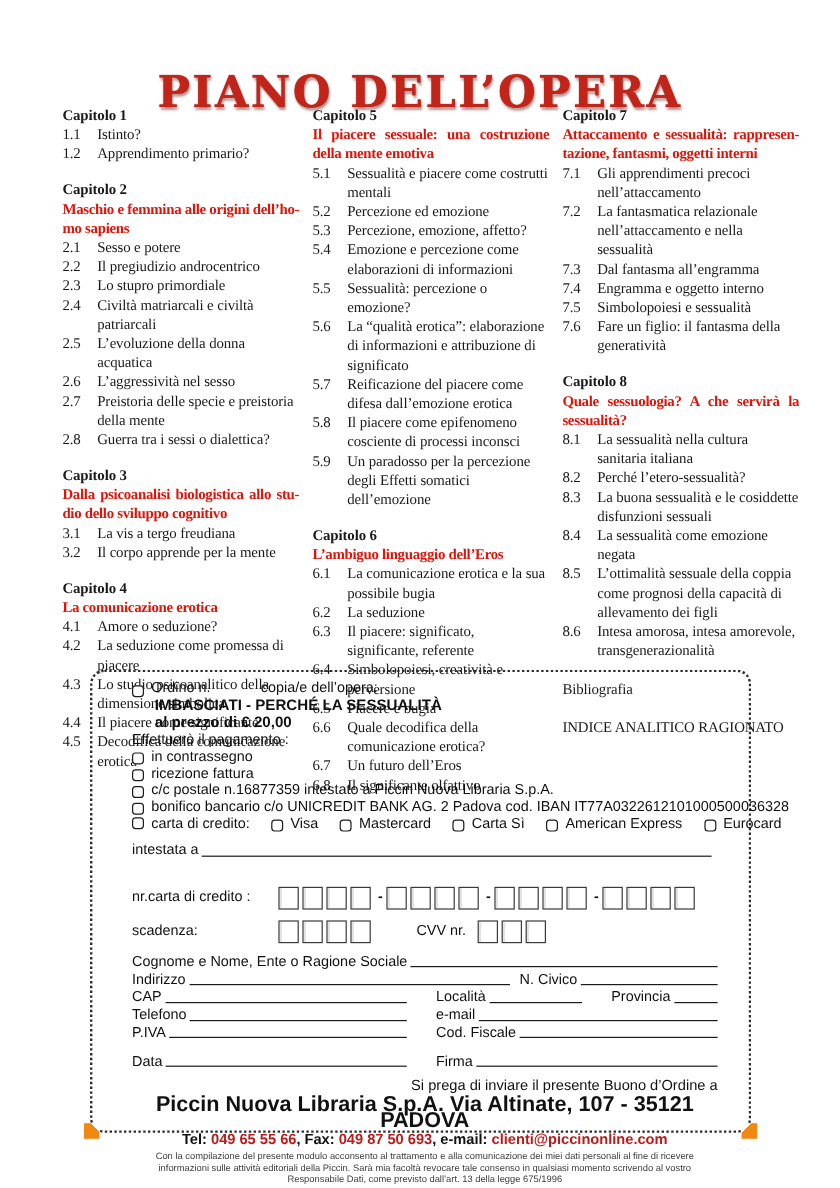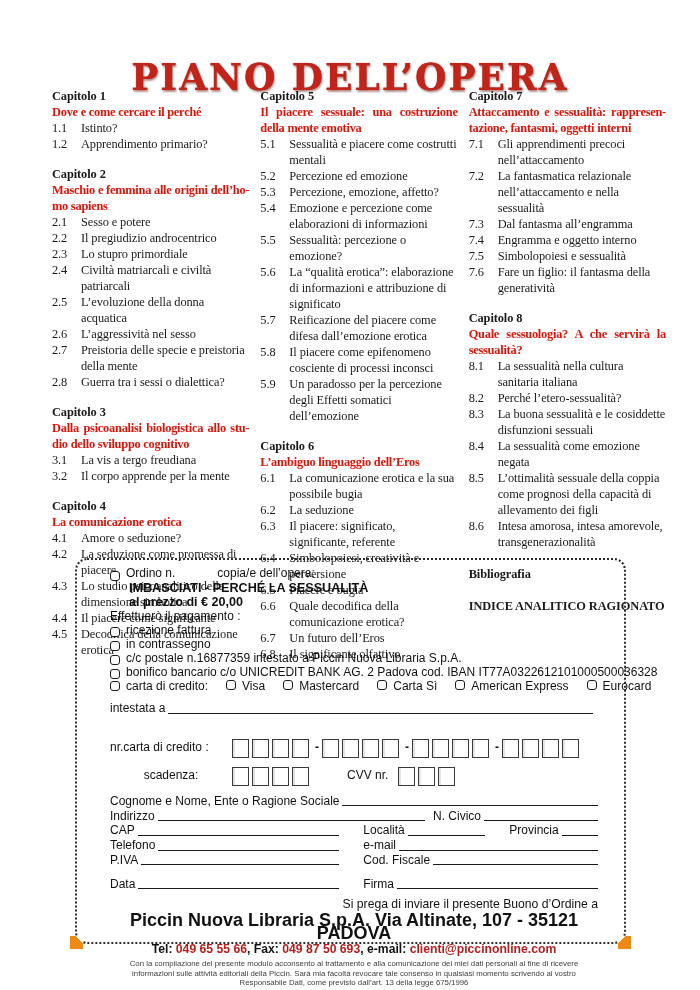--- a/index.html
+++ b/index.html
@@ -18,21 +18,21 @@
   
   .toc{
     position:absolute; top:88px; left:52px; right:34px;
     display:flex; gap:11px;
     font-size:12.4px; line-height:16px; letter-spacing:-0.1px;
   }
   .toc-col{ flex:1 1 0; min-width:0; }
   .toc-block{ margin-bottom:14px; }
   .toc-block.t-plain{ margin-top:16px; }
   .toc-heading{ font-weight:bold; }
-  .toc-block.t-plain .toc-heading{ font-weight:bold; }
+  .toc-block.t-plain .toc-heading{ font-weight:normal; }
   .toc-title{ font-weight:bold; color:#e01309; text-align:justify; letter-spacing:-0.25px; }
   .toc-item{ display:flex; }
   .toc-item .num{ flex:0 0 29px; }
   .toc-item .txt{ flex:1 1 auto; }
 
   
   .form-box{
     position:absolute; left:75px; top:558px; width:551px; height:386px;
     border:2px dotted #2e2e2e; border-radius:12px;
     font-family:"Liberation Sans", sans-serif; font-size:12px; line-height:13.5px;
@@ -42,34 +42,34 @@
   .corner.bl{ left:-7px; bottom:-7px; background:linear-gradient(45deg,#ef8913 70%,#ffffff 70%); }
   .corner.br{ right:-7px; bottom:-7px; background:linear-gradient(315deg,#ef8913 70%,#ffffff 70%); }
 
   .cb{ display:inline-block; width:10px; height:10px; border:1.5px solid #1c1c1c;
        border-radius:3px; background:#fff; vertical-align:-1px; margin-right:6px; flex:none; }
   .frow{ display:flex; align-items:flex-end; white-space:nowrap; }
   .gap-sp{ display:inline-block; width:42px; }
   .bold-line{ font-weight:bold; font-size:12.6px; margin-left:19px; line-height:14.5px; }
   .opt{ margin-top:0.5px; }
   .cards{ display:flex; align-items:center; }
-  .card-opt{ margin-left:18px; display:inline-flex; align-items:flex-start; }
+  .card-opt{ margin-left:18px; display:inline-flex; align-items:flex-end; }
   .card-opt:first-of-type{ margin-left:8px; }
 
   .fline{ flex:1 1 auto; border-bottom:1.2px solid #1a1a1a; margin-left:3px; margin-bottom:2px; min-width:8px; }
   .intestata-row{ margin-top:9px; }
   .intestata-row .fline{ flex:0 0 auto; width:425px; }
 
   .ccnum-row{ margin-top:23px; display:flex; align-items:center; }
   .cc-label{ flex:0 0 122px; }
   .cc-group{ display:inline-flex; gap:3px; align-items:center; }
   .cc-box{ width:17px; height:19px; border:1px solid #3a3a3a; background:#fff;
            box-shadow:inset 2px 0 0 #e3e3e3; flex:none; }
   .cc-sep{ font-weight:bold; padding:0 3px; }
-  .scad-row{ margin-top:9px; display:flex; align-items:center;text-align:center; }
+  .scad-row{ margin-top:9px; display:flex; align-items:center; }
   .cvv-label{ margin-left:38px; margin-right:10px; }
 
   .fields{ margin-top:8px; }
   .fields .frow{ height:14.8px; }
   .w47{ flex:0 0 47%; display:flex; white-space:nowrap; }
   .w27{ flex:0 0 25%; display:flex; align-items:flex-end; white-space:nowrap; margin-left:24px; }
   .rest{ flex:1 1 auto; display:flex; align-items:flex-end; white-space:nowrap; margin-left:24px; }
   .civico{ flex:0 0 165px; display:flex; align-items:flex-end; white-space:nowrap; margin-left:8px; }
   .data-row{ margin-top:9px; height:15px; }
 
@@ -84,21 +84,20 @@
 <body>
 
 <div class="main-title">PIANO DELL’OPERA</div>
 
 <div class="toc">
 
     <div class="toc-col">
 
         <div class="toc-block t-chapter">
           <div class="toc-heading">Capitolo 1</div>
-          <div class="toc-title">Dove e come cercare il perché</div>
 
             <div class="toc-item">
               <span class="num">1.1</span>
               <span class="txt">Istinto?</span>
             </div>
 
             <div class="toc-item">
               <span class="num">1.2</span>
               <span class="txt">Apprendimento primario?</span>
             </div>
@@ -398,26 +397,26 @@
     <span>Ordino n.</span>
     <span class="gap-sp"></span>
     <span>copia/e dell’opera:</span>
   </div>
   <div class="bold-line">IMBASCIATI - PERCHÉ LA SESSUALITÀ</div>
   <div class="bold-line">al prezzo di € 20,00</div>
   <div>Effettuerò il pagamento :</div>
 
     <div class="frow opt">
       <span class="cb"></span>
-      <span>ricezione fattura</span>
+      <span>in contrassegno</span>
     </div>
 
     <div class="frow opt">
       <span class="cb"></span>
-      <span>in contrassegno</span>
+      <span>ricezione fattura</span>
     </div>
 
     <div class="frow opt">
       <span class="cb"></span>
       <span>c/c postale n.16877359 intestato a Piccin Nuova Libraria S.p.A.</span>
     </div>
 
     <div class="frow opt">
       <span class="cb"></span>
       <span>bonifico bancario c/o UNICREDIT BANK AG. 2 Padova cod. IBAN IT77A0322612101000500036328</span>

